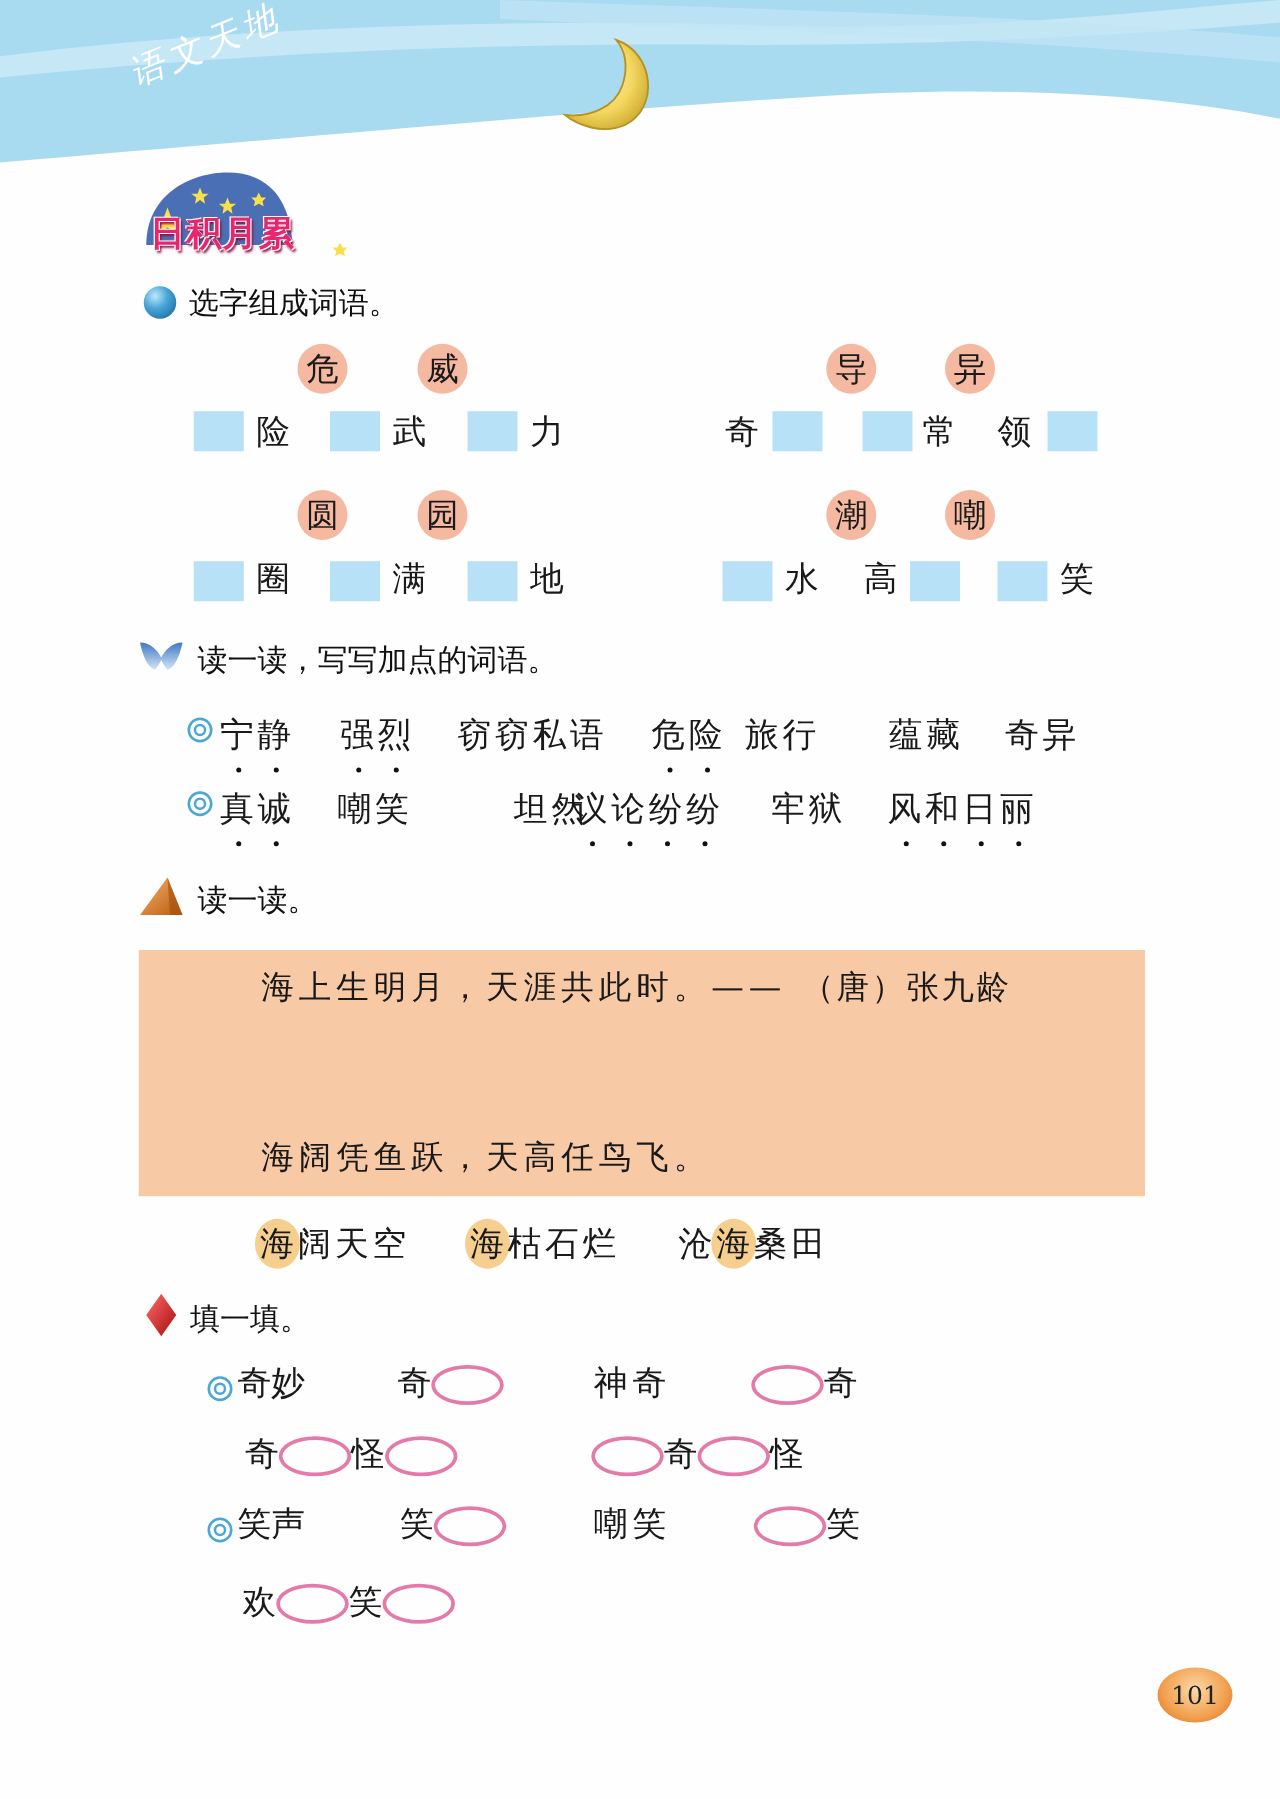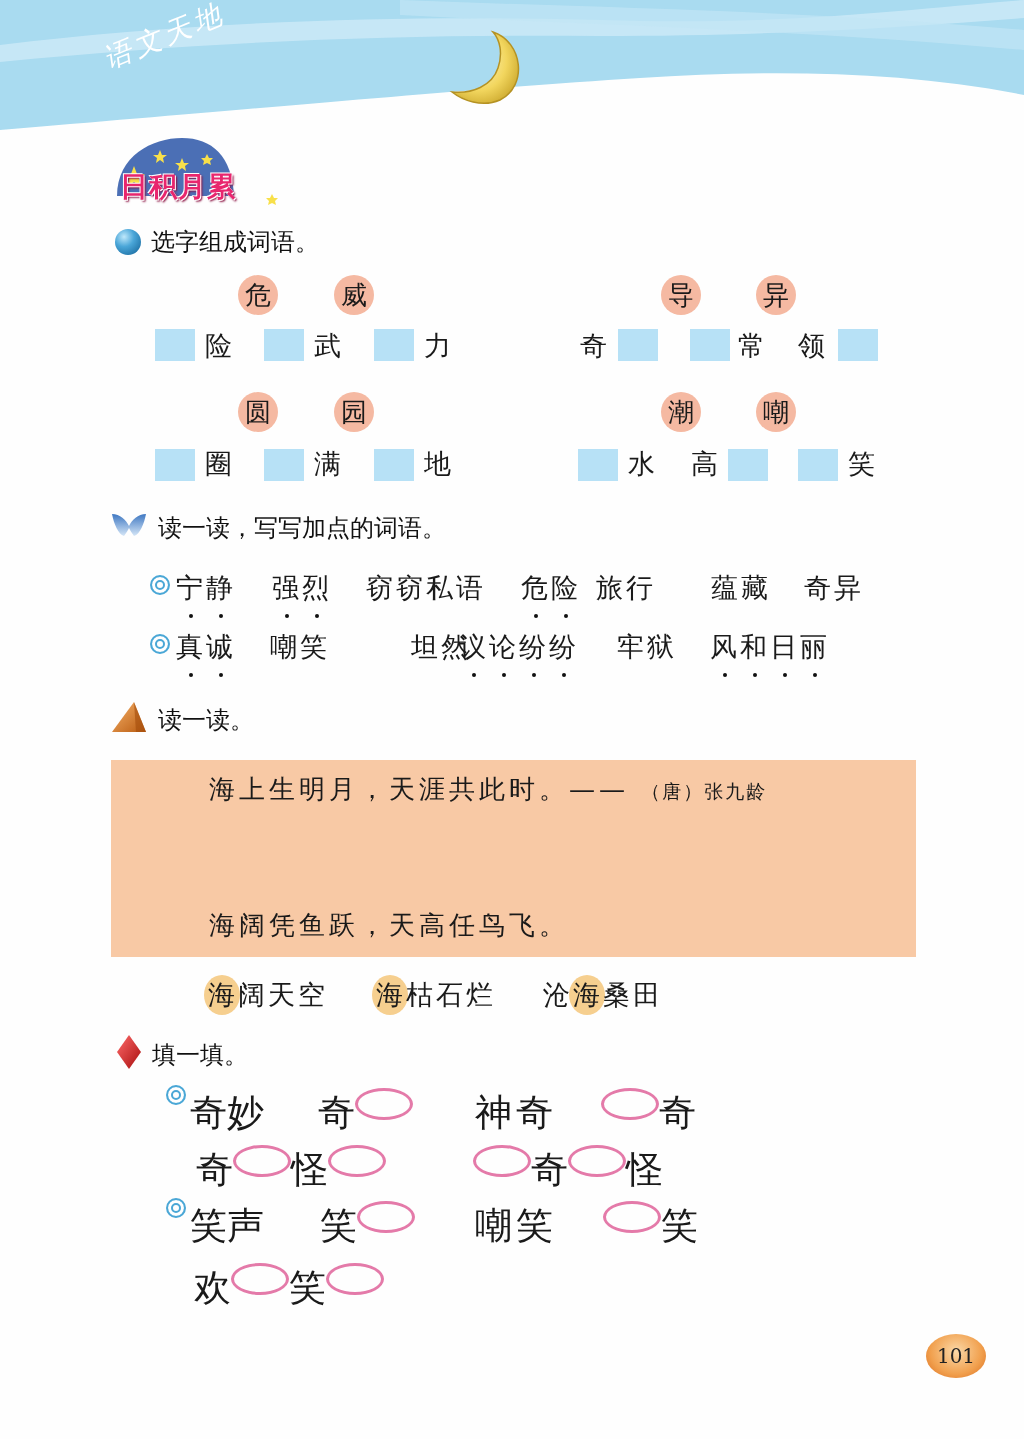--- a/index.html
+++ b/index.html
@@ -47,31 +47,31 @@
   }
   .bullet-ring {
     display:inline-block; width:16px; height:16px; border-radius:50%;
     border:2px solid #4aa7d6; box-shadow: inset 0 0 0 3px #fff, inset 0 0 0 5px #4aa7d6;
     margin-right:4px; vertical-align:middle; position:relative; top:-3px;
   }
   .poem-box {
     left:111px; top:760px; width:805px; height:197px; background:#f8c9a5;
   }
   .poem-line { position:absolute; left:98px; font-size:26px; letter-spacing:4px; white-space:nowrap; }
-  .poem-attr { font-size:19px; letter-spacing:2px; }
+  .poem-attr { font-size:26px; letter-spacing:2px; }
   .hl { position:relative; display:inline-block; }
   .hl::before {
     content:""; position:absolute; left:-4px; top:-2px; width:36px; height:40px;
     border-radius:50%; background:#f6cf8f; z-index:-1;
   }
   .oval {
     display:inline-block; width:56px; height:32px; border:3px solid #e47aa9;
     border-radius:50%; box-sizing:border-box; vertical-align:middle;
   }
-  .fill-item { position:absolute; display:flex; align-items:flex-start; font-size:37px; }
+  .fill-item { position:absolute; display:flex; align-items:flex-end; font-size:27px; }
   .page-num {
     left:926px; top:1334px; width:60px; height:44px; border-radius:50%;
     background: radial-gradient(ellipse at 50% 40%, #fbd9a8 0%, #f1a04e 60%, #d96a1b 100%);
     display:flex; align-items:center; justify-content:center; font-size:20px; color:#222;
   }
 </style>
 </head>
 <body>
 
 <div class="abs sky">

